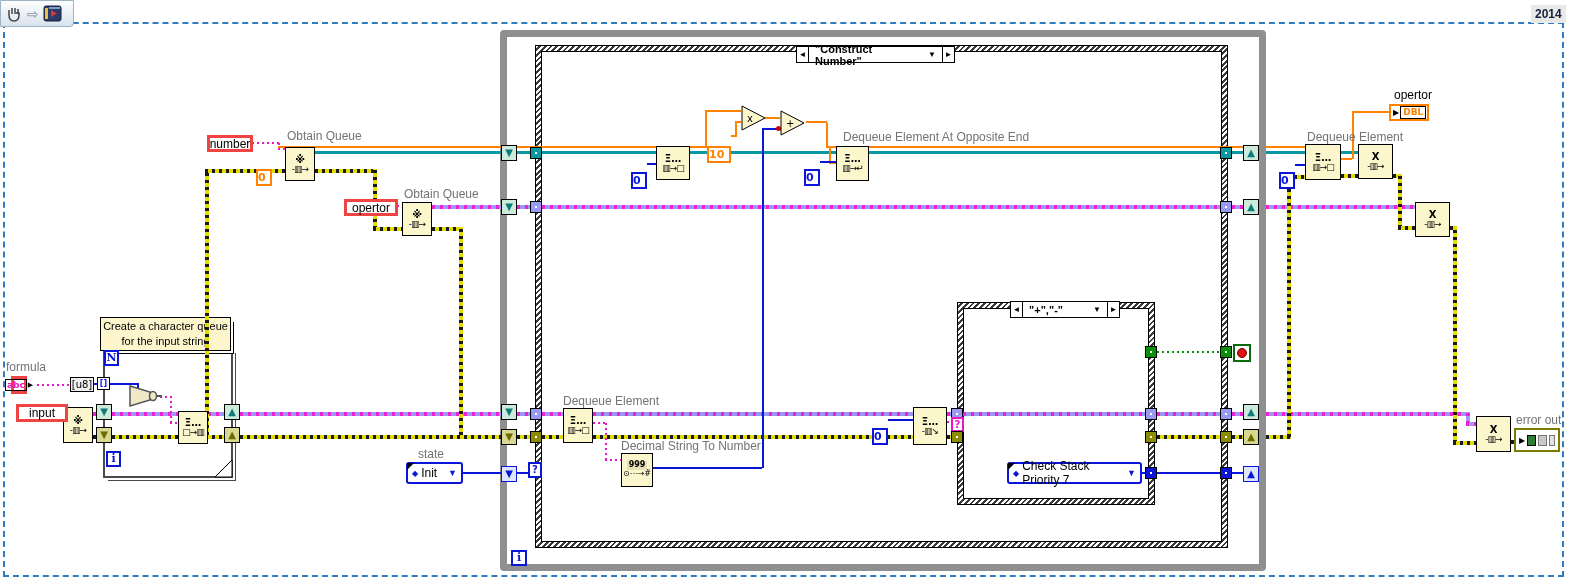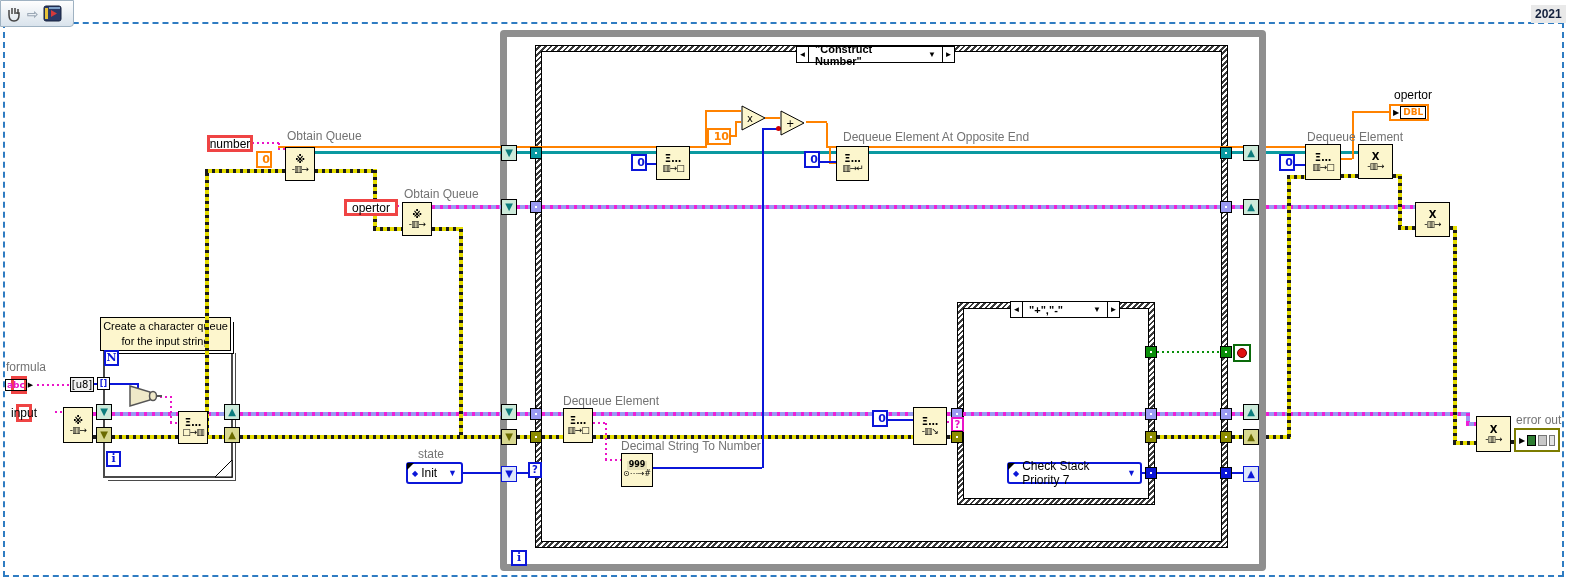--- a/index.html
+++ b/index.html
@@ -36,21 +36,21 @@
   .node .r2{font-size:9px;line-height:1.1;letter-spacing:-1px;}
   .sr{position:absolute;width:16px;height:16px;box-sizing:border-box;border:1px solid #000;
       background:#cdeada;color:#0b7d7d;font:bold 10px/14px "DejaVu Sans",sans-serif;text-align:center;}
   .sr.ol{background:#d8d890;color:#6b6b00;}
   .sr.bl{background:#dde6fa;color:#0b16d8;border-color:#0b16d8;}
   .tun{position:absolute;width:12px;height:12px;box-sizing:border-box;border:1px solid #000;}
   .tun::after{content:"";position:absolute;inset:4px;background:#fff;}
   .tun.teal{background:#0a99a1;} .tun.vio{background:#9a9af2;} .tun.ol{background:#8c8c00;}
   .tun.gr{background:#0a8f0a;} .tun.blu{background:#0b16d8;}
   .const{position:absolute;box-sizing:border-box;background:#fff;border:2px solid #0b16d8;
-         color:#0b16d8;font:bold 11px/13px "DejaVu Sans",sans-serif;text-align:right;}
+         color:#0b16d8;font:bold 11px/13px "DejaVu Sans",sans-serif;text-align:left;margin-top:18px;}
   .const.or{border-color:#ff8200;color:#ff8200;}
   .ctl{position:absolute;box-sizing:border-box;background:#fff;border:3px solid #ef4444;
        font:12px/12px "Liberation Sans",sans-serif;display:flex;align-items:center;justify-content:center;color:#000;}
   .enum{position:absolute;box-sizing:border-box;background:#fff;border:2px solid #0b16d8;border-radius:3px;
         display:flex;align-items:center;font:12px "Liberation Sans",sans-serif;padding:0 4px;gap:3px;color:#000;}
   .enum .ei{color:#0b16d8;font-size:8px;}
   .enum .dd{color:#0b16d8;font-size:9px;margin-left:auto;}
   .ear{position:absolute;left:-1px;top:-1px;width:0;height:0;border-top:7px solid #000;border-right:7px solid transparent;}
   .lbl{position:absolute;font:12px "Liberation Sans",sans-serif;white-space:nowrap;color:#737373;}
   .selbox{position:absolute;display:flex;height:17px;font:bold 11px "Liberation Sans",sans-serif;color:#000;}
@@ -330,21 +330,21 @@
   <div class="const or" style="left:707px;top:128px;width:24px;height:17px;">10</div>
   <div class="const" style="left:631px;top:154px;width:16px;height:17px;">0</div>
   <div class="const" style="left:804px;top:151px;width:16px;height:17px;">0</div>
   <div class="const" style="left:872px;top:410px;width:16px;height:17px;">0</div>
   <div class="const" style="left:1279px;top:154px;width:16px;height:17px;">0</div>
 
   <div class="ctl" style="left:11px;top:376px;width:16px;height:18px;gap:1px;">
     <span style="color:#ea14c8;font:bold 9px 'DejaVu Sans',sans-serif;border:1px solid #000;padding:0 1px;">abc</span>
     <span style="font-size:7px;">▶</span>
   </div>
-  <div class="ctl" style="left:16px;top:404px;width:16px;height:18px;">input</div>
+  <div class="ctl" style="left:16px;top:404px;width:52px;height:18px;">input</div>
   <div class="ctl" style="left:207px;top:135px;width:46px;height:17px;">number</div>
   <div class="ctl" style="left:344px;top:199px;width:54px;height:17px;">opertor</div>
 
   <div class="enum" style="left:406px;top:462px;width:57px;height:22px;">
     <b class="ear"></b>
     <span class="ei">◆</span>
     <span>Init</span>
     <span class="dd">▼</span>
   </div>
   <div class="enum" style="left:1007px;top:462px;width:135px;height:22px;">
@@ -403,15 +403,15 @@
       <path d="M4 10 V5 M7 9 V3 M10 9 V3 M13 9 V4 M4 10 c0 4 2 6 5 6 s5 -2 5 -6 v-2 h-3" fill="none" stroke="#444" stroke-width="1.5"></path>
     </svg>
     <span style="font:bold 14px 'DejaVu Sans',sans-serif;color:#9aa7b5;">⇨</span>
     <svg width="19" height="17">
       <rect x="1" y="1" width="17" height="15" rx="2" fill="#2b3a67" stroke="#16233f"></rect>
       <rect x="2" y="3" width="3" height="11" fill="#e8c23a"></rect>
       <polygon points="8,5 14,8.5 8,12" fill="#d43a3a"></polygon>
       <rect x="6" y="2" width="11" height="2" fill="#7ea0c8"></rect>
     </svg>
   </div>
-  <div class="ver" style="left:1531px;top:5px;">2021</div>
+  <div class="ver" style="left:1531px;top:5px;">2014</div>
 
 </div>
 
 </body></html>

